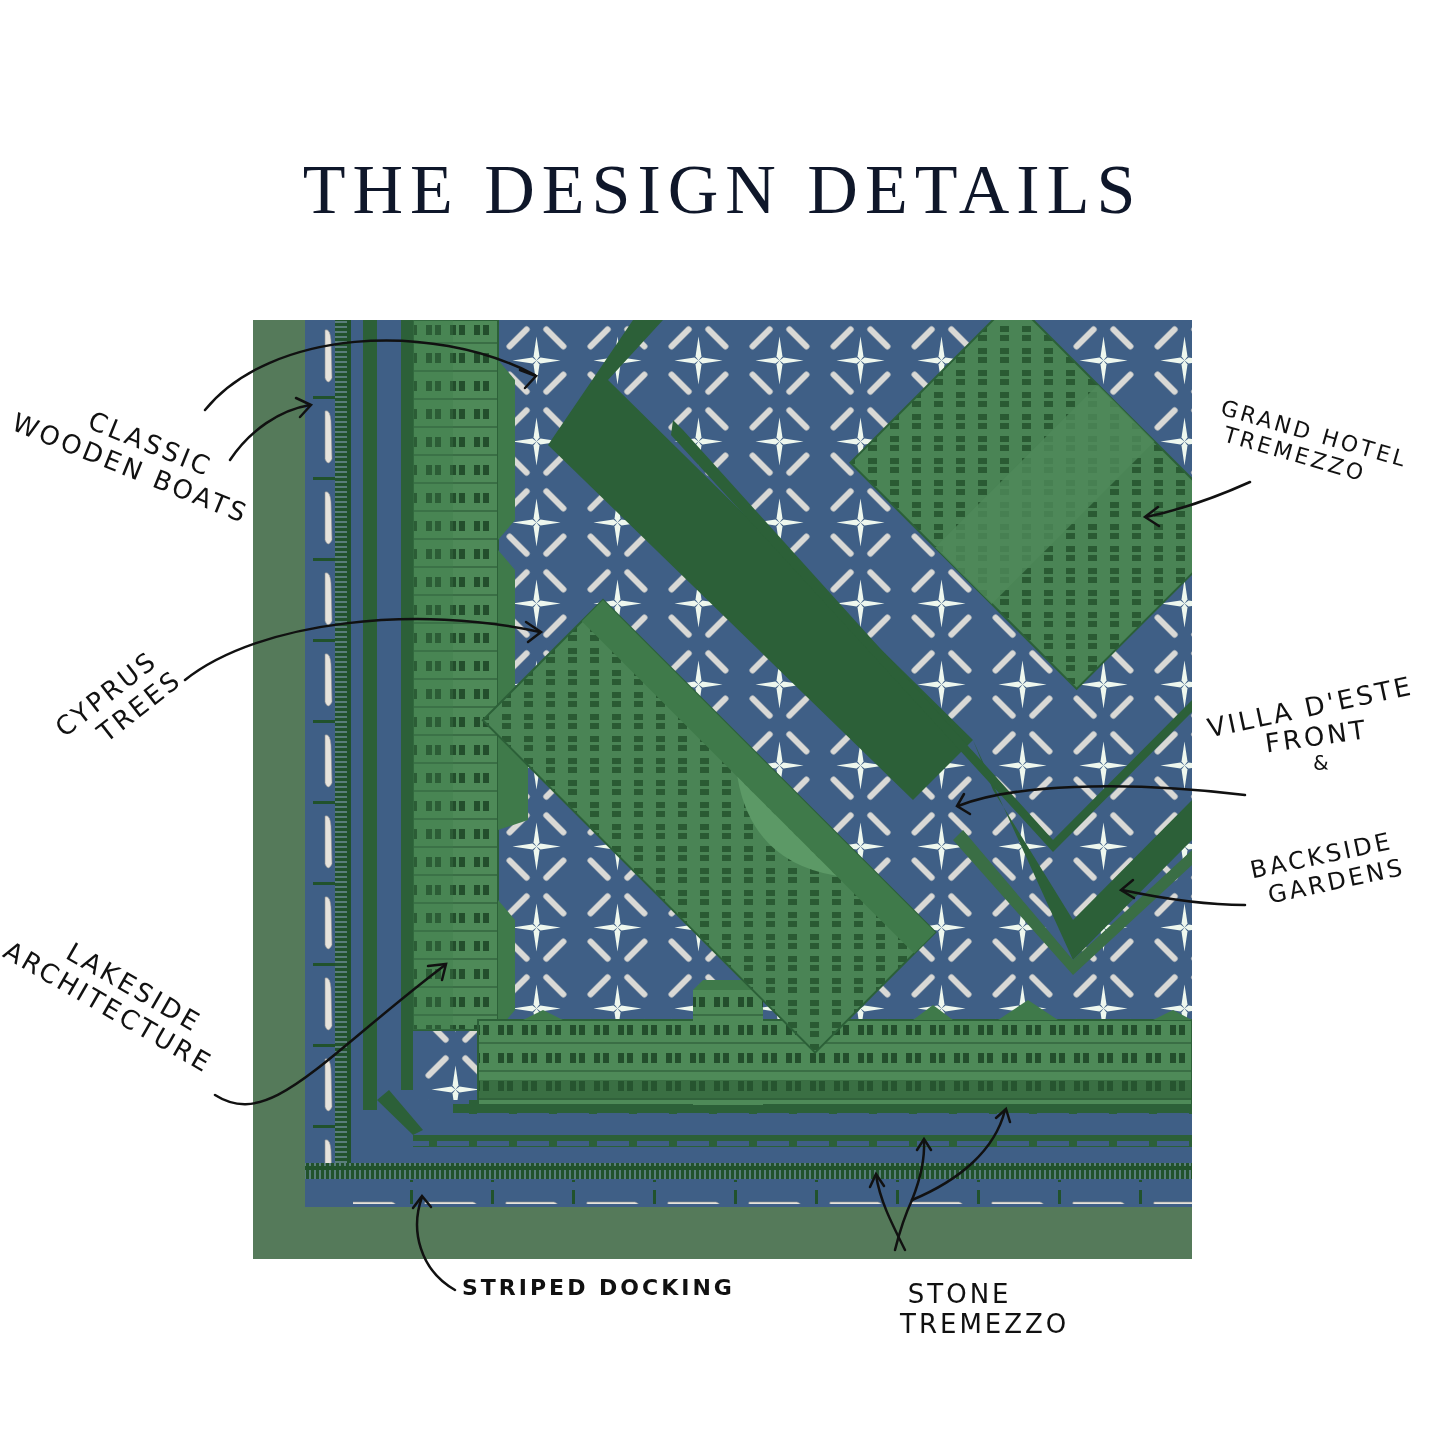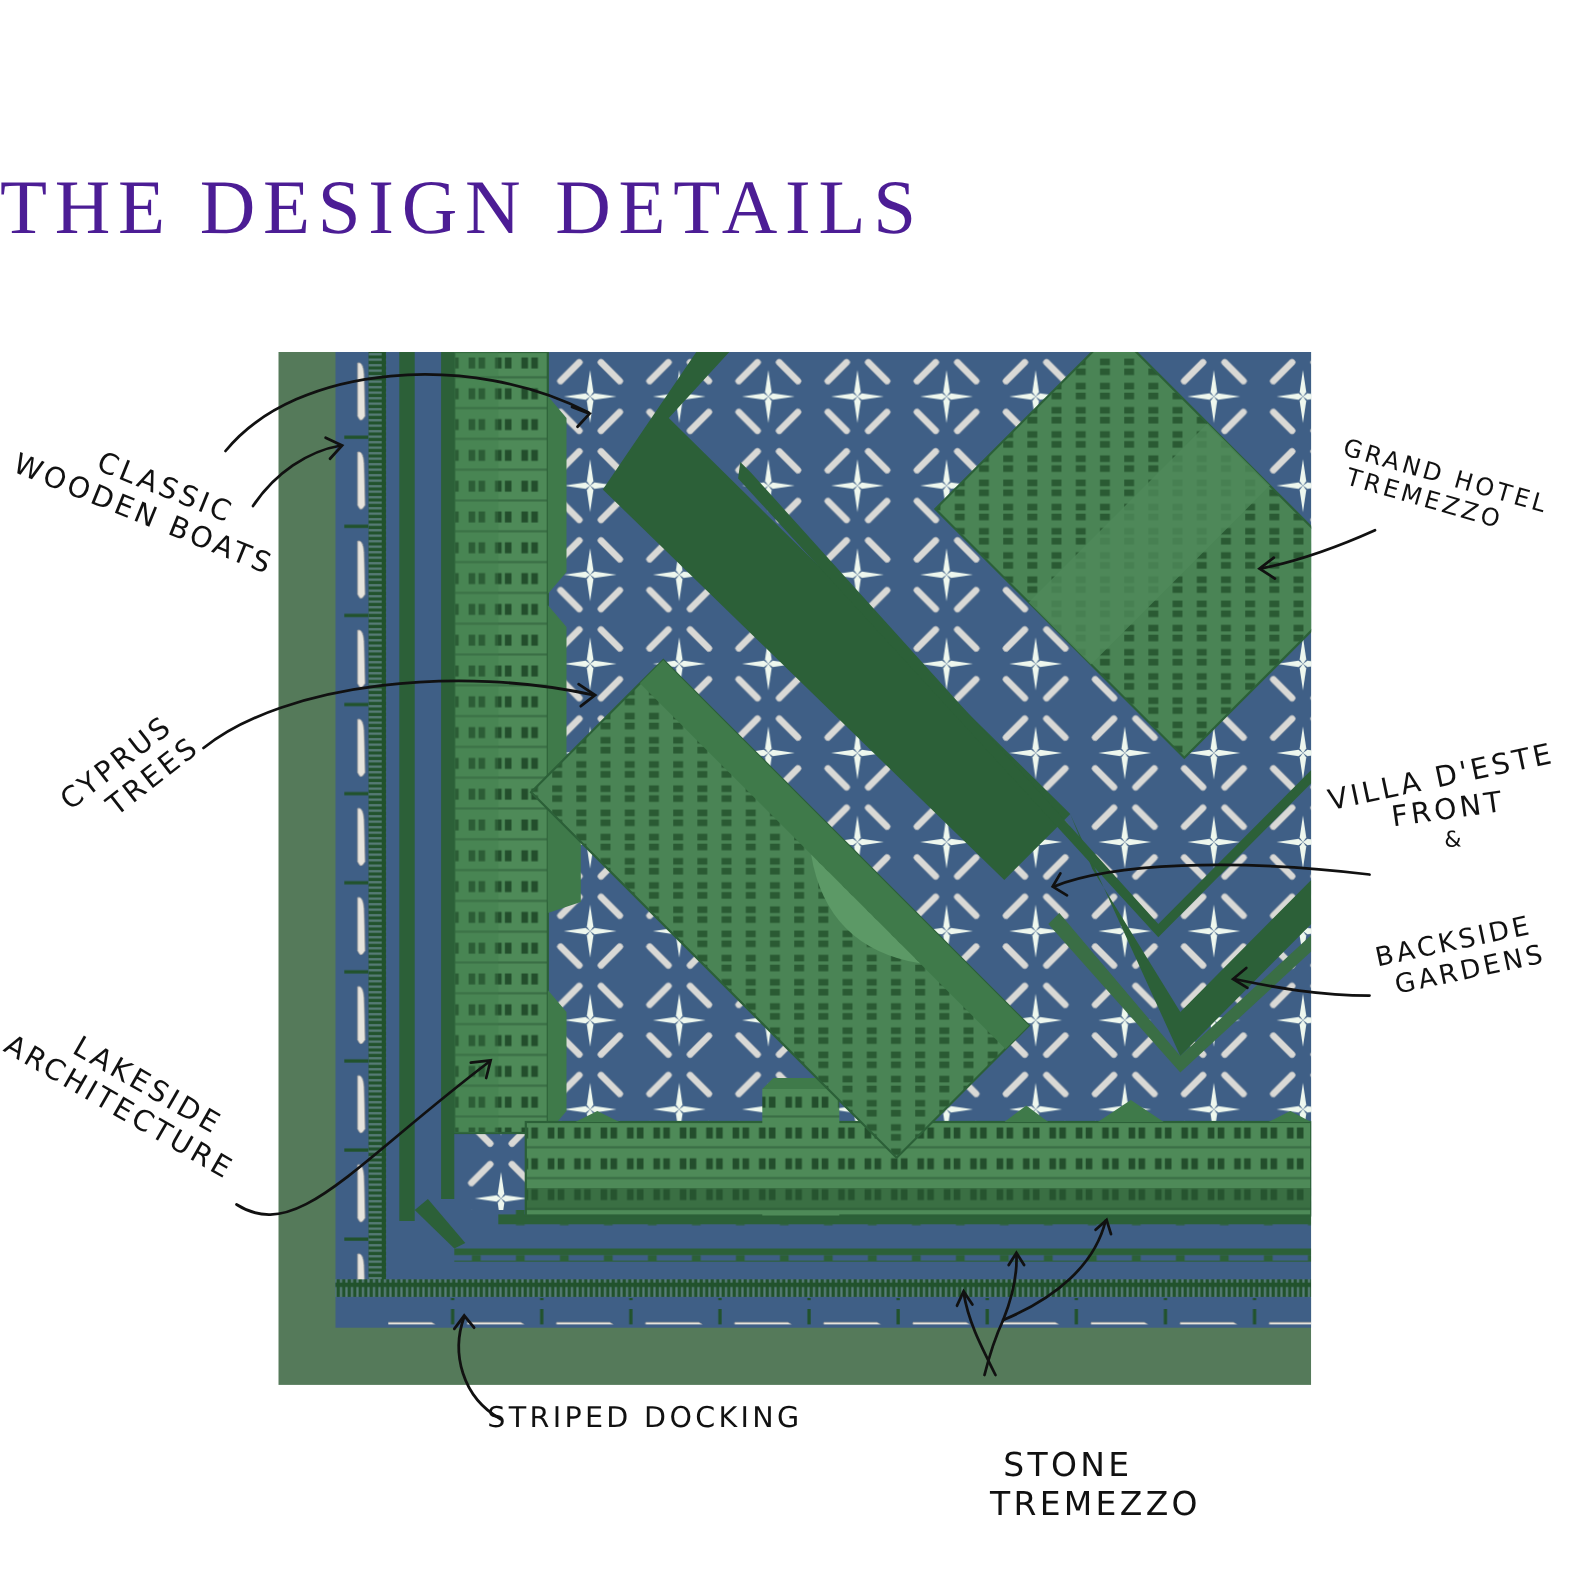--- a/index.html
+++ b/index.html
@@ -1,20 +1,20 @@
 <!DOCTYPE html>
 <html><head>
 <meta charset="utf-8">
 <style>
   html, body { margin:0; padding:0; background:#ffffff; }
   body { width:1445px; height:1445px; position:relative; overflow:hidden; font-family:"Liberation Sans", sans-serif; }
   .title {
-    position:absolute; left:0; top:150px; width:1445px; 
+    position:absolute; left:0; top:150px; width:1445px; text-align:center;
     font-family:"Liberation Serif","DejaVu Serif", serif; font-size:70px; letter-spacing:7px;
-    color:#4c1d95; font-weight:400; line-height:80px;
+    color:#0f172a; font-weight:400; line-height:80px;
   }
   .scarf { position:absolute; left:253px; top:320px; width:939px; height:939px; }
   .label {
     position:absolute; font-family:"DejaVu Sans", sans-serif; color:#111;
     font-size:26px; letter-spacing:3px; line-height:1.15; white-space:nowrap;
     font-weight:400;
   }
   .label span { display:block; }
   .arrows { position:absolute; left:0; top:0; width:1445px; height:1445px; pointer-events:none; }
 </style>
@@ -206,20 +206,20 @@
   <span>VILLA D'ESTE</span>
   <span style="transform:rotate(4deg);">FRONT</span>
   <span style="font-size:20px; transform:rotate(10deg);">&amp;</span>
 </div>
 
 <div class="label" style="left:1248px; top:858px; transform:rotate(-12deg); transform-origin:left top; font-size:24px;">
   <span>BACKSIDE</span>
   <span style="padding-left:12px;">GARDENS</span>
 </div>
 
-<div class="label" style="left:443px; top:1275px; text-align:center; font-size:26px;">
+<div class="label" style="left:462px; top:1275px; text-align:center; font-size:22px;font-weight:bold;">
   <span>STRIPED DOCKING</span>
 </div>
 
-<div class="label" style="left:900px; top:1280px; text-align:center; font-size:30px;margin-top:36px;">
+<div class="label" style="left:900px; top:1280px; text-align:center; font-size:26px;">
   <span style="padding-right:50px;">STONE</span>
   <span>TREMEZZO</span>
 </div>
 
 </body></html>

